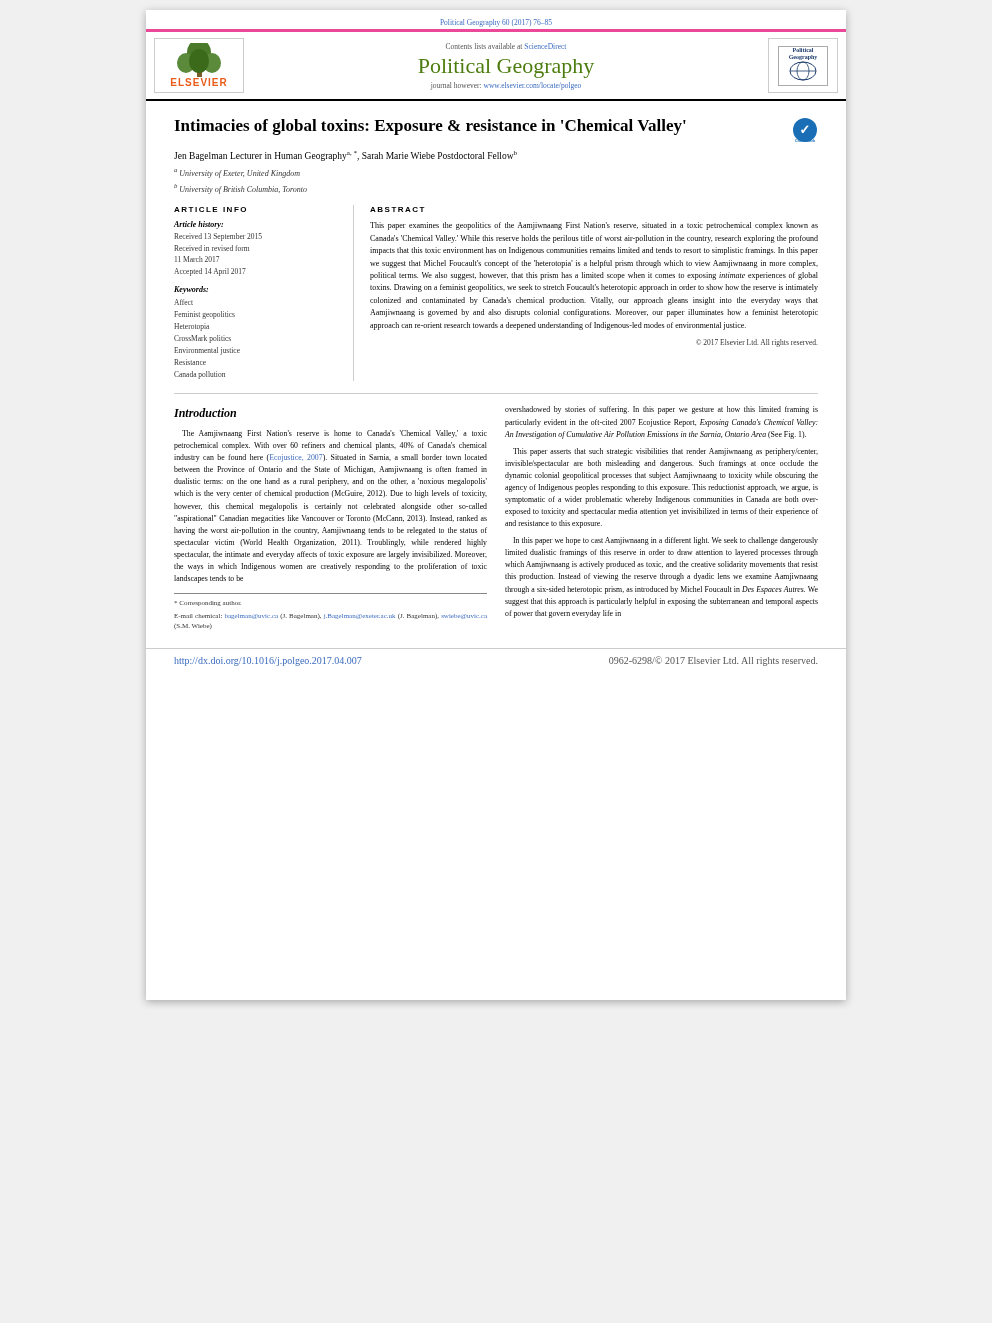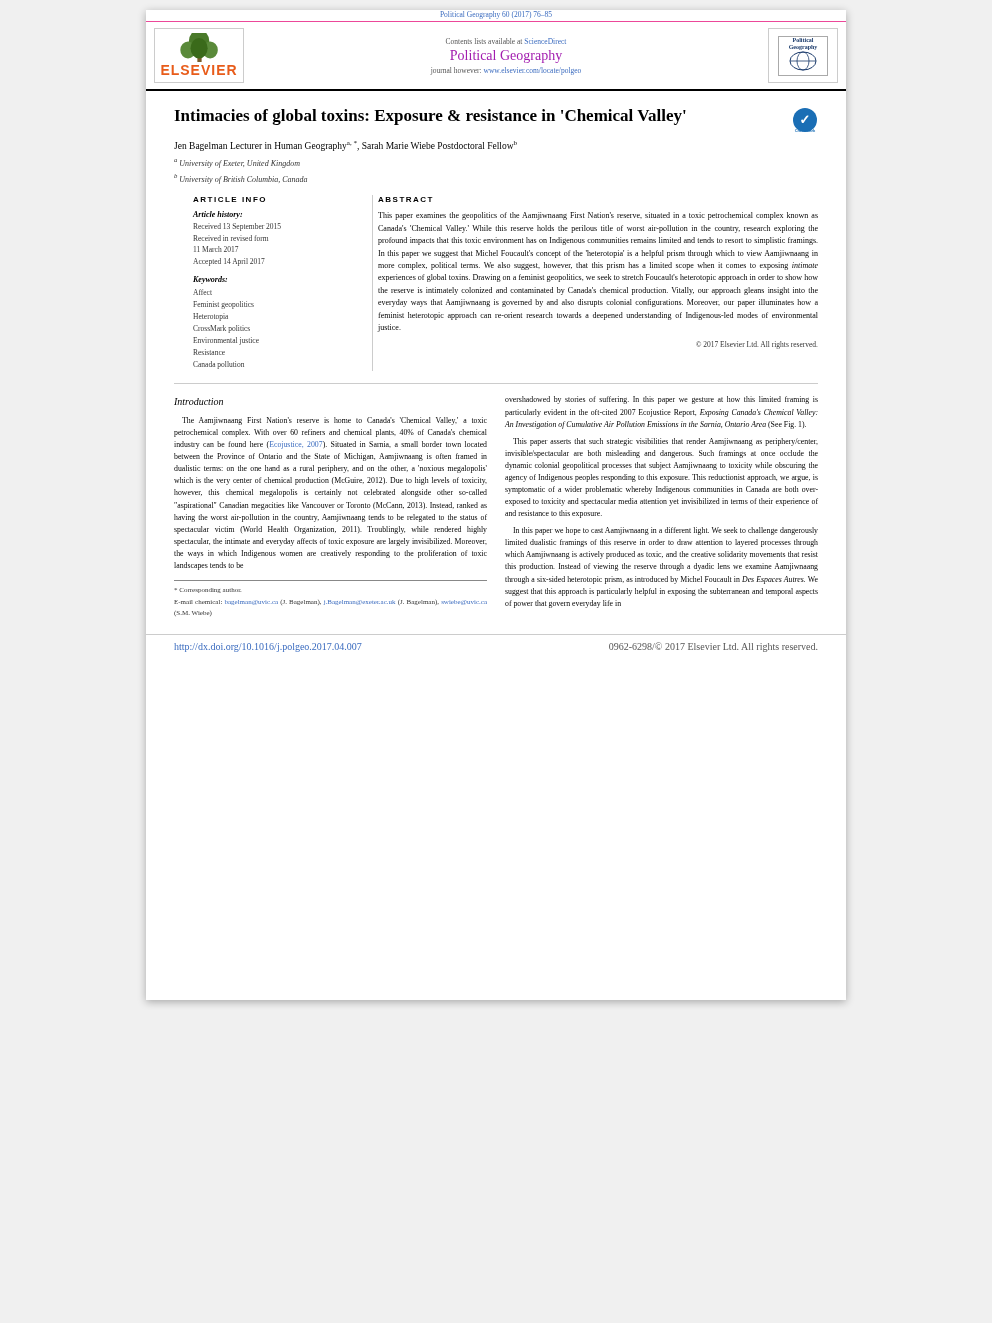--- a/index.html
+++ b/index.html
@@ -18,22 +18,22 @@
       min-height: 990px;
       padding: 0;
       box-shadow: 0 2px 8px rgba(0,0,0,0.3);
       position: relative;
     }
     
     .top-bar {
       text-align: center;
       font-size: 7.5px;
       color: #3a6bbf;
-      padding: 0 0 2px 0;
-      border-bottom: 1px solid #ec4899;
+      padding: 8px 0 2px 0;
+      border-bottom: 3px solid #ec4899;
     }
     
     .journal-header {
       display: flex;
       align-items: stretch;
       border-bottom: 2px solid #000;
       padding: 6px 8px;
       gap: 6px;
     }
     .journal-logo-left {
@@ -49,21 +49,21 @@
     }
     .elsevier-logo {
       width: 80px;
       height: 45px;
       display: flex;
       flex-direction: column;
       align-items: center;
       justify-content: flex-end;
     }
     .elsevier-text {
-      font-size: 14px;
+      font-size: 10px;
       font-weight: bold;
       color: #e85c1a;
       letter-spacing: 1px;
       font-family: Arial, sans-serif;
     }
     .journal-center {
       flex: 1;
       display: flex;
       flex-direction: column;
       align-items: center;
@@ -72,23 +72,23 @@
     }
     .sciencedirect-link {
       font-size: 7.5px;
       color: #555;
     }
     .sciencedirect-link a {
       color: #3a6bbf;
       text-decoration: none;
     }
     .journal-title-main {
-      font-size: 14px;
+      font-size: 22px;
       font-family: 'Times New Roman', serif;
-      color: #a21caf;
+      color: #4d7c0f;
       font-weight: normal;
     }
     .journal-homepage {
       font-size: 7.5px;
       color: #555;
     }
     .journal-homepage a {
       color: #3a6bbf;
       text-decoration: none;
     }
@@ -145,23 +145,22 @@
       color: #333;
       margin-bottom: 10px;
       line-height: 1.5;
     }
     .affiliation-line {
       margin-bottom: 1px;
     }
     
     .two-col {
       display: flex;
-      gap: 5px;
+      gap: 16px;
       margin-bottom: 12px;
-      margin-left: 19px;
     }
     .left-col {
       width: 180px;
       flex-shrink: 0;
       border-right: 1px solid #ccc;
       padding-right: 12px;
     }
     .right-col {
       flex: 1;
     }
@@ -230,22 +229,22 @@
       gap: 18px;
     }
     .body-left, .body-right {
       flex: 1;
       font-size: 7.8px;
       line-height: 1.55;
       text-align: justify;
       color: #000;
     }
     .section-heading {
-      font-size: 10px;
-      font-weight: normal;
+      font-size: 12px;
+      font-weight: bold;
       font-style: italic;
       margin-bottom: 5px;
     }
     .body-para {
       margin-bottom: 5px;
       text-indent: 8px;
     }
     .body-para:first-child {
       text-indent: 0;
     }
@@ -344,21 +343,21 @@
 
     <div class="authors-line">
       <span>Jen Bagelman Lecturer in Human Geography</span><sup>a, *</sup><span>, Sarah Marie Wiebe Postdoctoral Fellow</span><sup>b</sup>
     </div>
 
     <div class="affiliations">
       <div class="affiliation-line">
         <sup>a</sup> <span>University of Exeter, United Kingdom</span>
       </div>
       <div class="affiliation-line">
-        <sup>b</sup> <span>University of British Columbia, Canada</span>
+        <sup>b</sup> <span>University of British Columbia, Toronto</span>
       </div>
     </div>
 
     <div class="two-col">
 
       <div class="left-col">
         <div class="section-label">ARTICLE INFO</div>
 
         <div class="info-group">
           <div class="info-title">Article history:</div>

